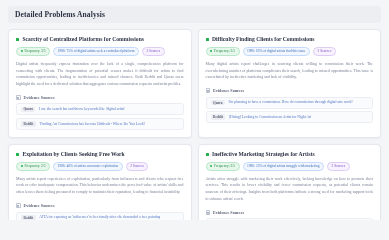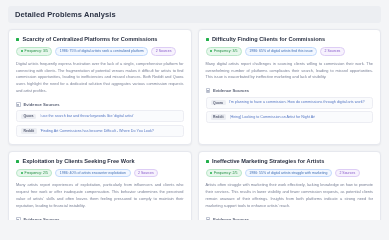--- a/index.html
+++ b/index.html
@@ -2,21 +2,21 @@
 <html><head>
 <meta charset="utf-8">
 <style>
   * { box-sizing: border-box; margin: 0; padding: 0; }
   html, body {
     width: 389px; height: 220px;
     font-family: "Liberation Sans", sans-serif;
     background: #f4f5f7;
     overflow: hidden;
   }
-  .page { width: 389px; height: 220px; padding: 6px 8px 0 8px; }
+  .page { width: 389px; height: 220px; padding: 6px 8px 0 8px; font-family: Liberation Serif, serif; }
 
   .page-title-bar {
     background: #eceef2;
     border-radius: 3px;
     padding: 4px 7px;
     margin-bottom: 6px;
   }
   .page-title {
     font-size: 7.5px;
     font-weight: bold;

